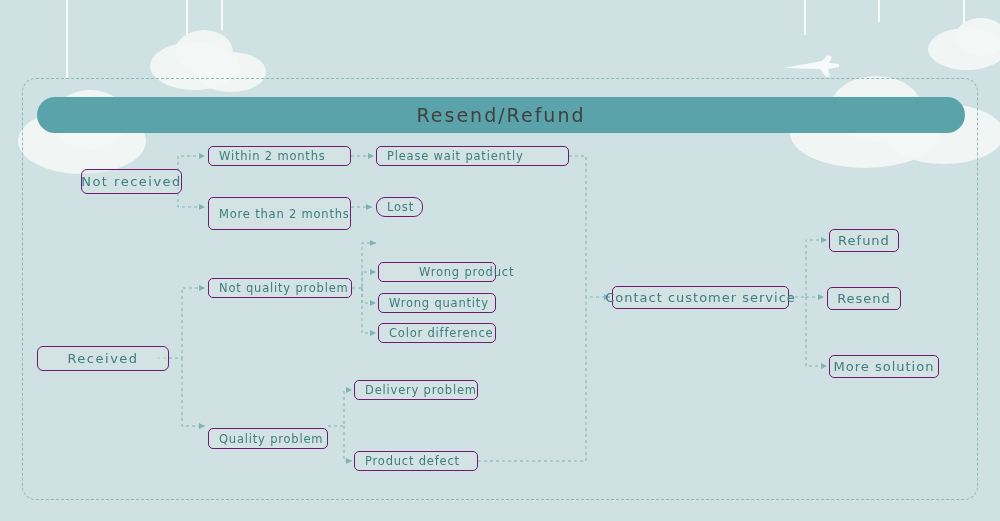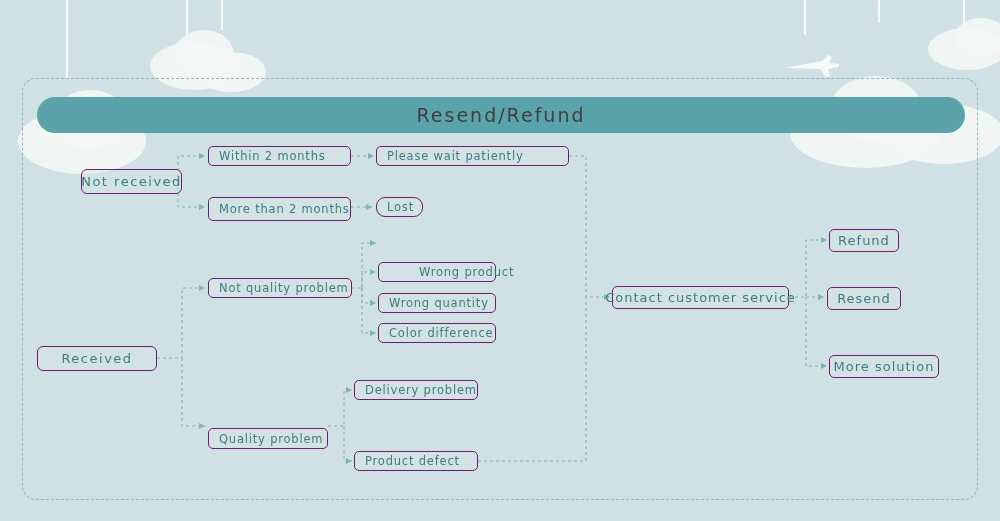--- a/index.html
+++ b/index.html
@@ -188,24 +188,24 @@
       <polygon points="610,297 604,294 604,300"></polygon>
       <polygon points="827,240 821,237 821,243"></polygon>
       <polygon points="824,297 818,294 818,300"></polygon>
       <polygon points="827,366 821,363 821,369"></polygon>
     </g>
   </svg>
 
   <div class="title-bar">Resend/Refund</div>
 
   <div class="node root" style="left:37px; top:169px; width:101px; height:25px;margin-left:44px;">Not received</div>
-  <div class="node root" style="left:37px; top:346px; width:120px; height:25px;">Received</div>
+  <div class="node root" style="left:37px; top:346px; width:132px; height:25px;">Received</div>
 
   <div class="node" style="left:208px; top:146px; width:143px; height:20px;">Within 2 months</div>
-  <div class="node" style="left:208px; top:197px; width:143px; height:24px;">More than 2 months</div>
+  <div class="node" style="left:208px; top:197px; width:143px; height:33px;">More than 2 months</div>
 
   <div class="node" style="left:376px; top:146px; width:193px; height:20px;text-align:center;">Please wait patiently</div>
   <div class="node" style="left:376px; top:197px; width:47px; height:20px;border-radius:9px;">Lost</div>
 
   <div class="node" style="left:208px; top:278px; width:144px; height:20px;">Not quality problem</div>
   <div class="node" style="left:208px; top:416px; width:120px; height:21px;margin-top:12px;">Quality problem</div>
 
   <div class="node" style="left:378px; top:262px; width:118px; height:20px;padding-left:40px;">Wrong product</div>
   <div class="node" style="left:378px; top:293px; width:118px; height:20px;">Wrong quantity</div>
   <div class="node" style="left:378px; top:323px; width:118px; height:20px;">Color difference</div>

